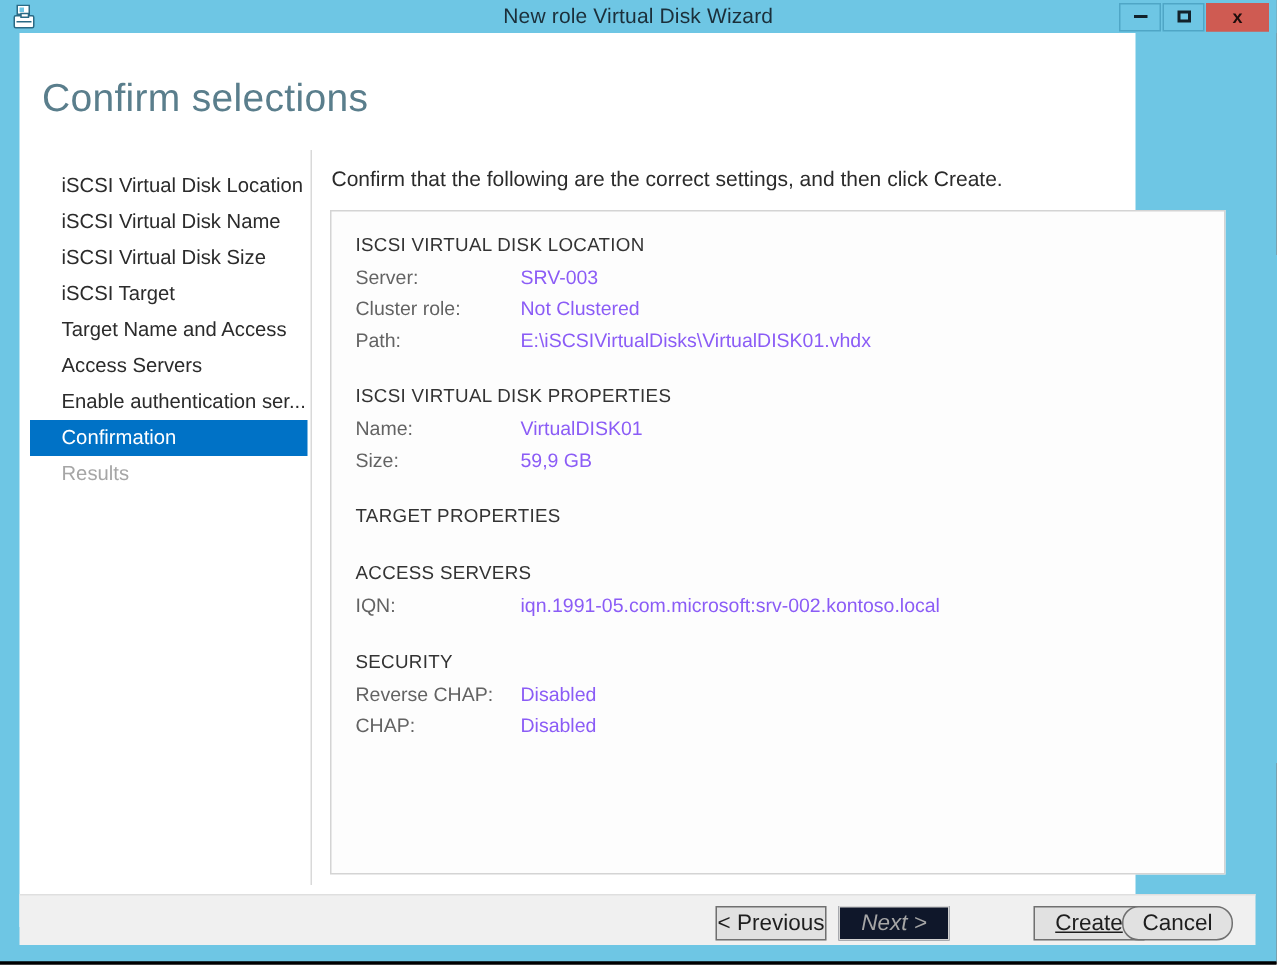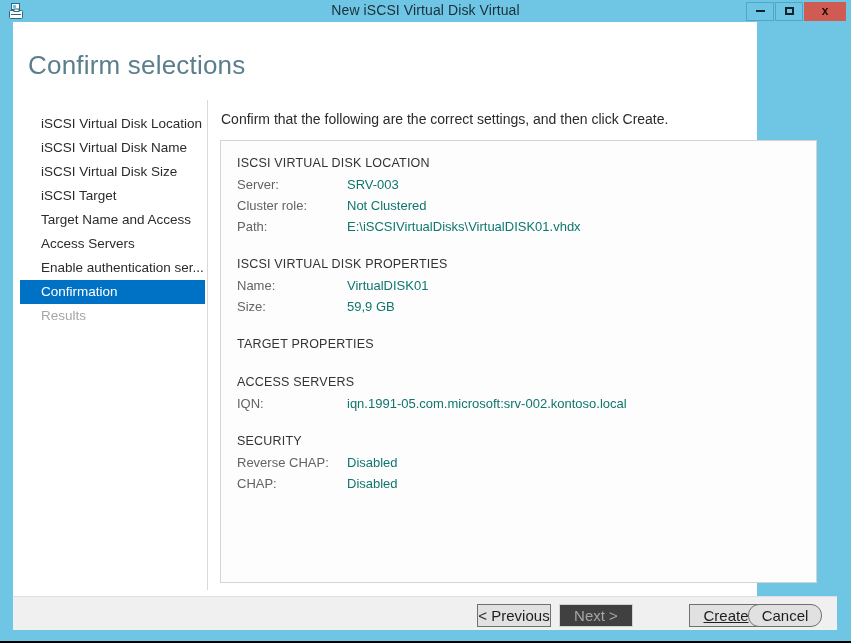--- a/index.html
+++ b/index.html
@@ -200,21 +200,21 @@
     font-size: 13px;
   }
   .kv-label {
     display: inline-block;
     width: 110px;
     color: #636363;
     vertical-align: top;
   }
   .kv-value {
     display: inline-block;
-    color: #0f766e;
+    color: #8b5cf6;
     vertical-align: top;
   }
   .section-gap { height: 17px; }
   #panel-inner { padding-top: 12px; }
 
   
   #footer {
     position: absolute;
     left: 13px;
     top: 596px;
@@ -232,22 +232,23 @@
     border: 1px solid #707070;
     background: #e1e1e1;
     font-size: 15px;
     color: #1e1e1e;
     text-align: center;
     line-height: 21px;
     cursor: default;
   }
   .footbtn.disabled {
     border: 1px solid #d2d2d2;
-    background: #404040;
+    background: #0f172a;
     color: #a6a6a6;
+    font-style: italic;
   }
   #btn-previous { left: 464px; }
   #btn-next     { left: 546px; }
   #btn-create   { left: 676px; text-decoration: underline; }
   #btn-cancel   { left: 735px; border-radius: 11px; }
 
   #bottom-strip {
     position: absolute;
     left: 0;
     top: 641px;
@@ -264,21 +265,21 @@
   <div id="titlebar">
     <div id="title-icon">
       <svg width="17" height="17" viewBox="0 0 17 17">
         <rect x="3.5" y="0.5" width="8" height="6" fill="#ffffff" stroke="#2a6a85" stroke-width="1"></rect>
         <rect x="5" y="2" width="3" height="3" fill="#6ec6e4"></rect>
         <rect x="1.5" y="7.5" width="13" height="8" rx="1" fill="#ffffff" stroke="#2a6a85" stroke-width="1"></rect>
         <rect x="6" y="6" width="5" height="2.5" fill="#ffffff" stroke="#2a6a85" stroke-width="1"></rect>
         <line x1="3" y1="11.5" x2="13" y2="11.5" stroke="#2a6a85" stroke-width="1"></line>
       </svg>
     </div>
-    <div id="title-text">New iSCSI Virtual Disk Virtual</div>
+    <div id="title-text">New role Virtual Disk Wizard</div>
     <div class="winbtn" id="btn-min"><span class="glyph-min"></span></div>
     <div class="winbtn" id="btn-max"><span class="glyph-max"></span></div>
     <div class="winbtn" id="btn-close">x</div>
   </div>
 
   <div id="client">
 
     <div id="page-heading">Confirm selections</div>
 
     <div id="sidebar-divider"></div>

